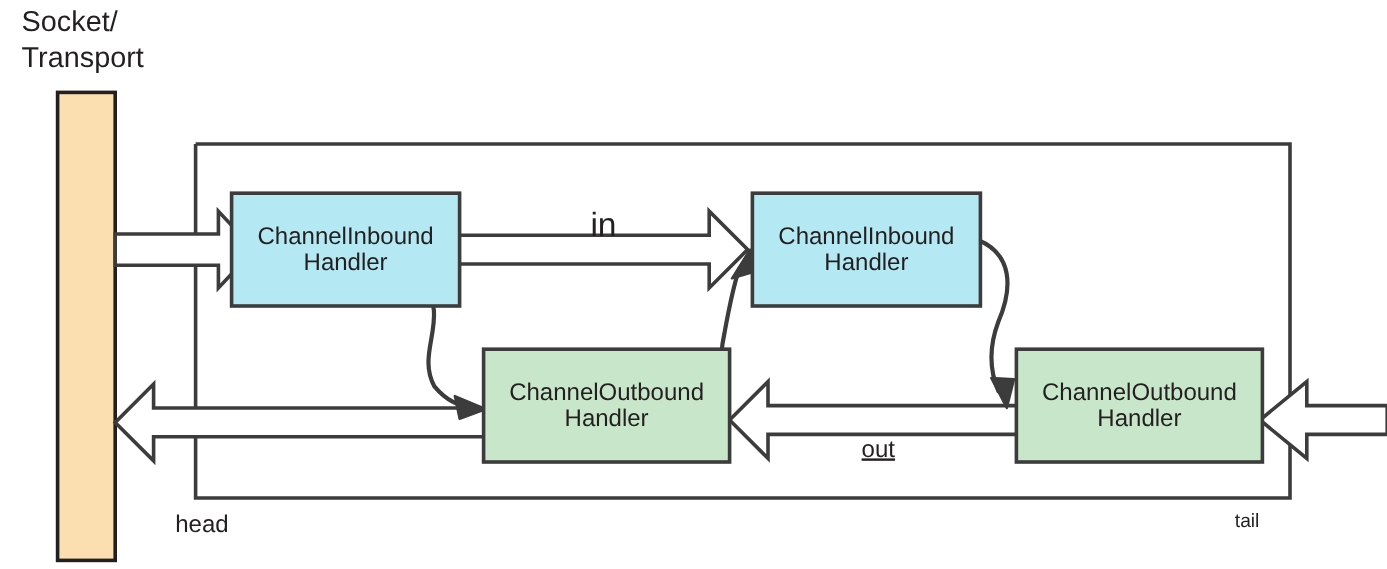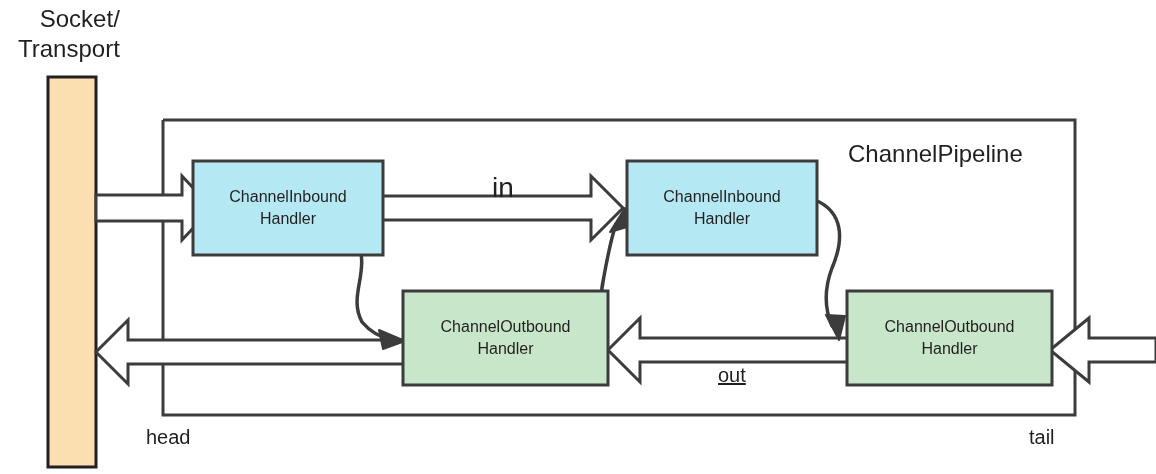--- a/index.html
+++ b/index.html
@@ -1,27 +1,27 @@
 <!DOCTYPE html>
 <html><head>
 <meta charset="utf-8">
 <style>
   html,body{margin:0;padding:0;background:#ffffff;}
   body{font-family:"Liberation Sans","DejaVu Sans",sans-serif;}
   #stage{position:relative;width:1156px;height:474px;background:#ffffff;overflow:hidden;}
   #stage svg{position:absolute;left:0;top:0;}
   .lbl{position:absolute;color:#231f20;white-space:pre;}
-  .socket-label{left:18px;top:4px;font-size:24px;line-height:30px;text-align:right;}
+  .socket-label{left:18px;top:4px;font-size:24px;line-height:30px;text-align:left;}
   .pipeline-label{left:848px;top:140px;font-size:24px;}
   .in-label{left:492px;top:172px;font-size:28px;}
   .out-label{left:718px;top:364px;font-size:20px;text-decoration:underline;}
   .head-label{left:146px;top:426px;font-size:20px;}
-  .tail-label{left:1029px;top:426px;font-size:20px;}
+  .tail-label{left:1029px;top:426px;font-size:16px;}
   .box-text{position:absolute;display:flex;align-items:center;justify-content:center;
-            text-align:center;font-size:16px;line-height:22px;color:#231f20;pointer-events:none;}
+            text-align:center;font-size:20px;line-height:22px;color:#231f20;pointer-events:none;}
 </style>
 </head>
 <body>
 
 <div id="stage">
 
   <svg width="1156" height="474" viewBox="0 0 1156 474">
 
     <rect x="48" y="77" width="48" height="390" fill="#fbdfb0" stroke="#231f20" stroke-width="3"></rect>
 
@@ -48,21 +48,20 @@
 
     <rect x="193" y="161" width="190" height="94" fill="#b4e8f2" stroke="#3c3c3c" stroke-width="3"></rect>
     <rect x="627" y="161" width="190" height="94" fill="#b4e8f2" stroke="#3c3c3c" stroke-width="3"></rect>
     <rect x="403" y="291" width="205" height="94" fill="#c8e6c9" stroke="#3c3c3c" stroke-width="3"></rect>
     <rect x="847" y="291" width="205" height="94" fill="#c8e6c9" stroke="#3c3c3c" stroke-width="3"></rect>
   </svg>
 
   <div class="lbl socket-label" style="white-space: pre-line;">Socket/
 Transport</div>
 
-  <div class="lbl pipeline-label">ChannelPipeline</div>
 
   <div class="lbl in-label">in</div>
 
   <div class="lbl out-label">out</div>
 
   <div class="lbl head-label">head</div>
 
   <div class="lbl tail-label">tail</div>
 
   <div class="box-text" style="left: 193px; top: 161px; width: 190px; height: 94px; white-space: pre-line;">ChannelInbound

